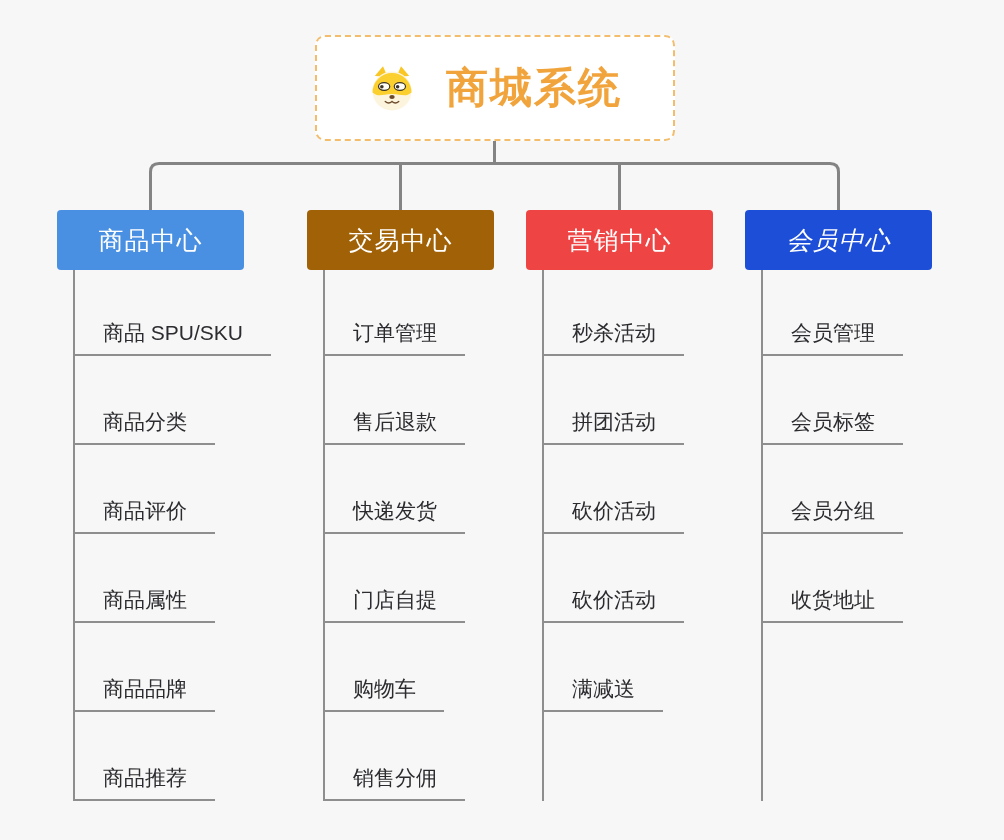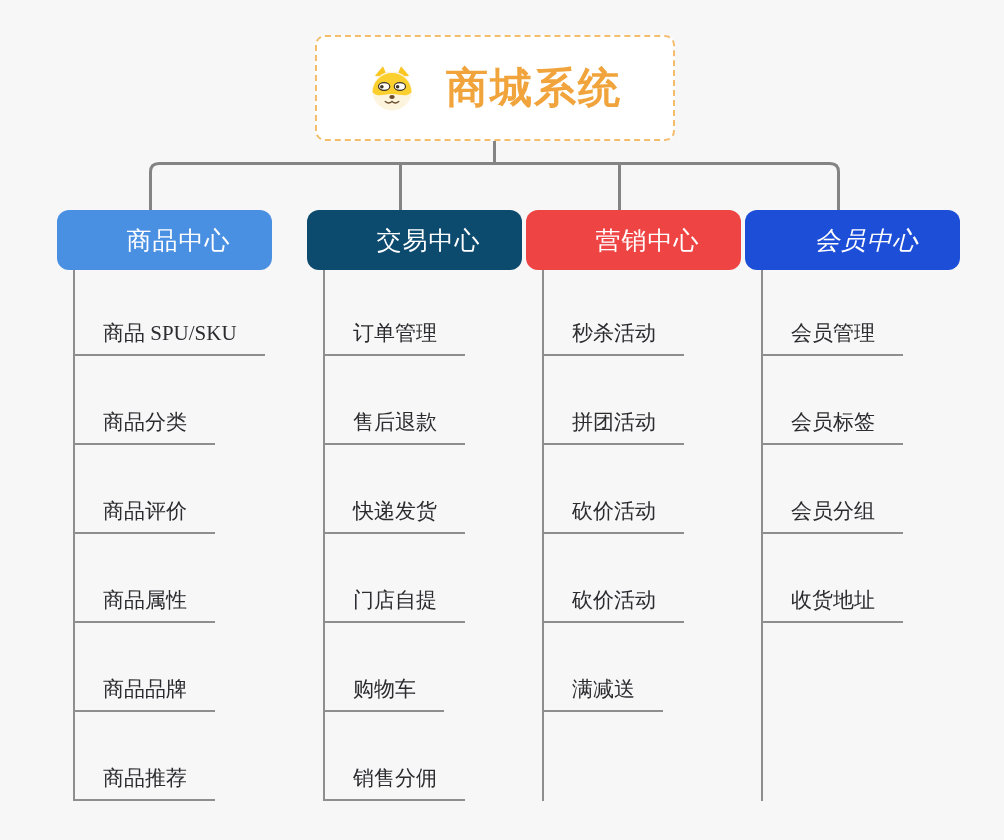--- a/index.html
+++ b/index.html
@@ -13,26 +13,26 @@
   .root-node {
     position:absolute; left:315px; top:35px; width:360px; height:106px;
     background:#ffffff; border:2px dashed #f3bd6c; border-radius:10px;
     box-sizing:border-box; display:flex; align-items:center; justify-content:center; gap:30px;
   }
   .root-title { font-size:42px; font-weight:600; color:#f1a43b; letter-spacing:2px; }
   .root-icon { width:48px; height:48px; flex:0 0 auto; }
 
   .branch { position:absolute; top:210px; width:270px; height:625px; }
   .branch-header {
-    width:187px; height:60px; border-radius:12px; color:#ffffff;
+    width:187px; height:60px; border-radius:4px; color:#ffffff;
     font-size:25px; letter-spacing:1px;
-    display:flex; align-items:center; justify-content:center;padding-left:28px;
+    display:flex; align-items:center; justify-content:center;
   }
   .branch-line { position:absolute; left:16px; top:60px; width:2px; height:531px; background:#8e8e8e; }
-  .branch-items { position:absolute; left:16px; top:57px; margin:0; padding:0; list-style:none;font-family:Liberation Serif, serif; }
+  .branch-items { position:absolute; left:16px; top:57px; margin:0; padding:0; list-style:none; }
   .branch-items li { height:89px; display:flex; align-items:flex-end; }
   .branch-items li span {
     display:inline-block; border-bottom:2px solid #8e8e8e;
     padding:0 28px 7px 30px; font-size:21px; color:#2c2c30; white-space:nowrap;
   }
 </style>
 </head>
 <body>
 
 <div class="canvas">
@@ -79,21 +79,21 @@
       <li>
           <span>商品品牌</span>
         </li>
       <li>
           <span>商品推荐</span>
         </li>
     </ul>
   </div>
 
   <div class="branch" style="left:307px">
-    <div class="branch-header" style="background: #0c4a6e;">交易中心</div>
+    <div class="branch-header" style="background: #a16207;">交易中心</div>
     <div class="branch-line"></div>
     <ul class="branch-items">
       <li>
           <span>订单管理</span>
         </li>
       <li>
           <span>售后退款</span>
         </li>
       <li>
           <span>快递发货</span>

